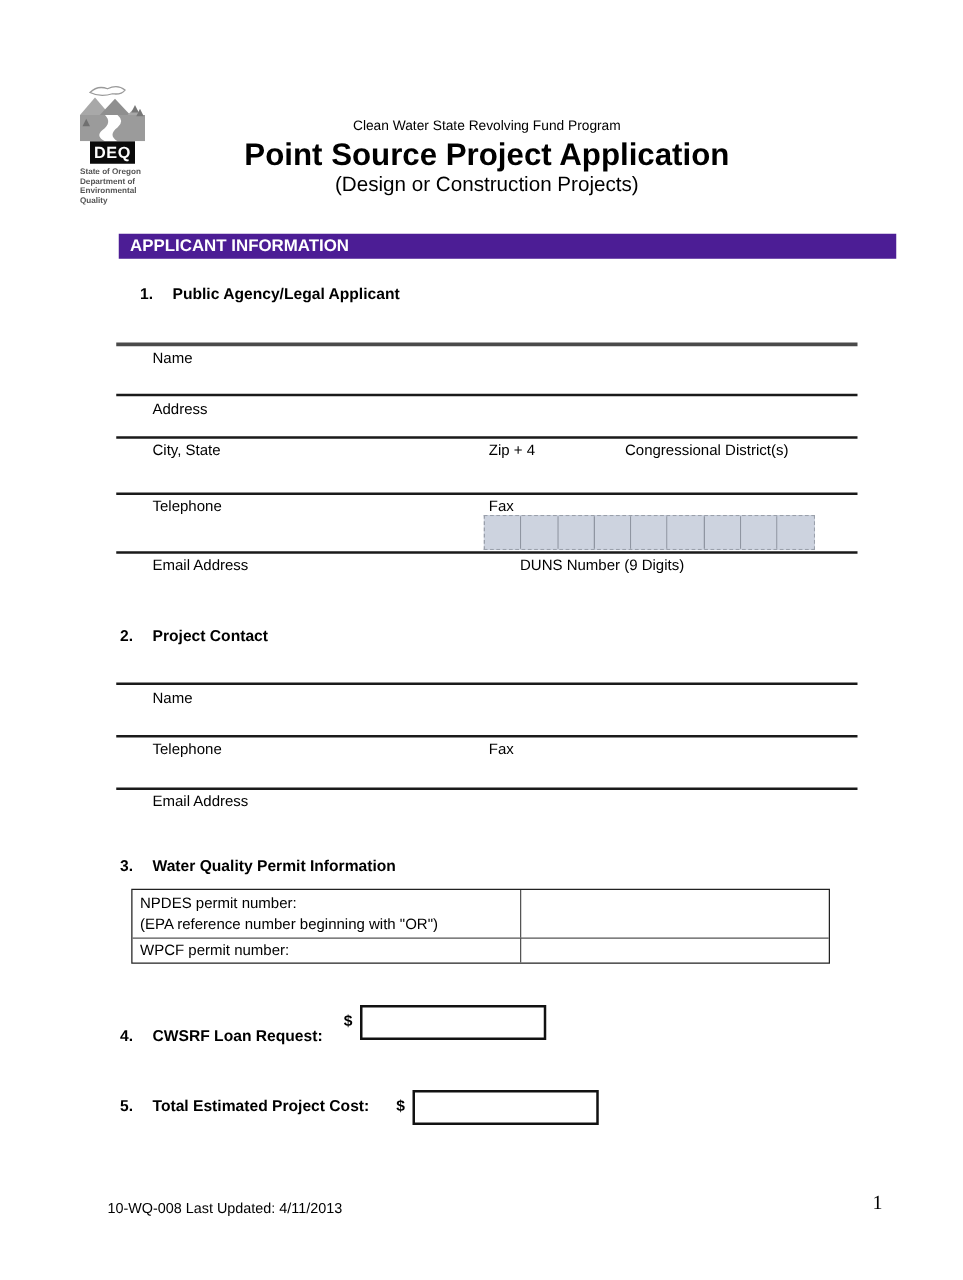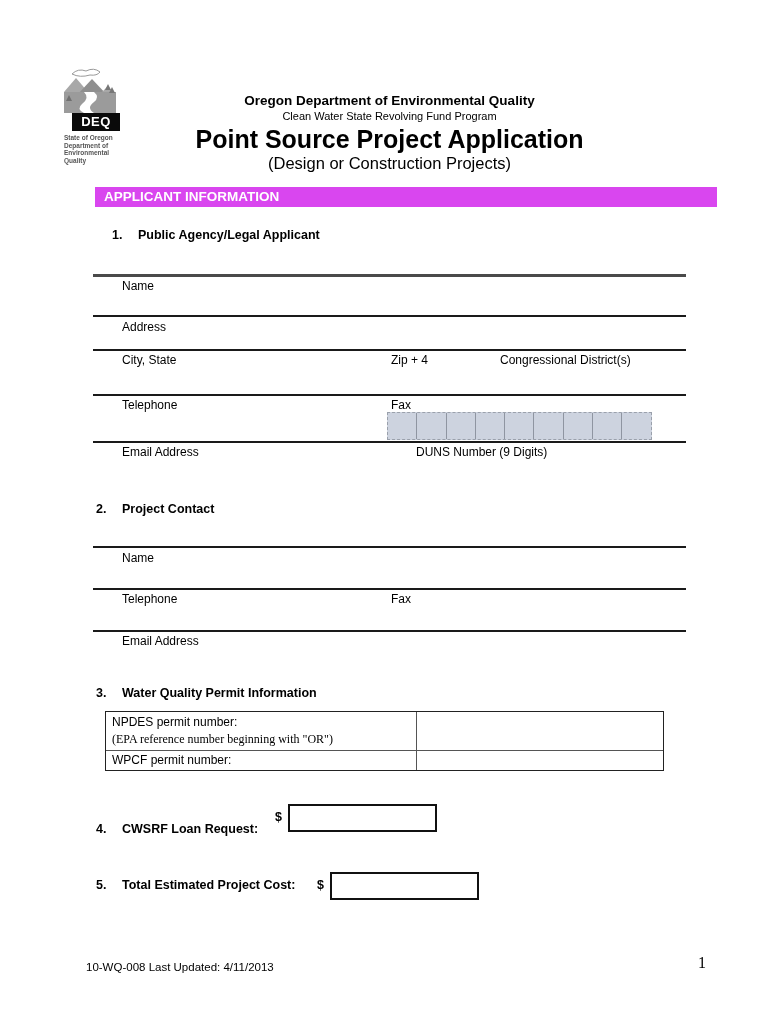--- a/index.html
+++ b/index.html
@@ -4,33 +4,33 @@
 <style>
   html,body{margin:0;padding:0;background:#ffffff;}
   .page{
     position:relative;width:770px;height:1024px;background:#ffffff;
     font-family:"Liberation Sans", sans-serif;color:#000;overflow:hidden;
   }
   
   .logo{position:absolute;left:62px;top:66px;width:58px;}
   .logo-scene{display:block;margin-left:2px;}
   .logo-deq{
-    margin:0 0 0 10px;width:48px;height:18px;background:#0a0a0a;color:#fff;
+    margin:0 0 0 10px;width:36px;height:18px;background:#0a0a0a;color:#fff;
     font-weight:bold;font-size:13px;text-align:center;line-height:18px;letter-spacing:.5px;
   }
   .logo-caption{margin-top:3px;margin-left:2px;font-size:6.5px;line-height:7.5px;color:#555;font-weight:bold;}
   
   .header-block{position:absolute;left:93px;top:93px;width:593px;text-align:center;}
   .hdr-org{font-size:13.5px;font-weight:bold;line-height:15px;}
   .hdr-program{font-size:11px;line-height:16px;}
   .hdr-title{font-size:25px;font-weight:bold;line-height:29px;margin-top:1px;}
   .hdr-subtitle{font-size:16.5px;line-height:19px;}
   
   .banner{
-    position:absolute;left:95px;top:187px;width:613px;height:20px;background:#d946ef;
+    position:absolute;left:95px;top:187px;width:613px;height:20px;background:#4c1d95;
     color:#ffffff;font-size:13.5px;font-weight:bold;line-height:20px;padding-left:9px;
   }
   
   .sec-heading{position:absolute;left:96px;font-size:12.5px;font-weight:bold;white-space:nowrap;}
   .sec-num{display:inline-block;width:26px;}
   .rule{position:absolute;left:93px;width:593px;height:2px;background:#1a1a1a;}
   .rule.thick{height:3px;background:#4a4a4a;}
   .flabel{position:absolute;font-size:12px;white-space:nowrap;}
   
   .duns-row{
@@ -77,21 +77,20 @@
     <div class="logo-deq">DEQ</div>
     <div class="logo-caption">
       <div>State of Oregon</div>
       <div>Department of</div>
       <div>Environmental</div>
       <div>Quality</div>
     </div>
   </div>
 
   <div class="header-block">
-    <div class="hdr-org">Oregon Department of Environmental Quality</div>
     <div class="hdr-program">Clean Water State Revolving Fund Program</div>
     <div class="hdr-title">Point Source Project Application</div>
     <div class="hdr-subtitle">(Design or Construction Projects)</div>
   </div>
 
   <div class="banner">APPLICANT INFORMATION</div>
 
   <div class="sec-heading" style="top:228px;margin-left:16px;">
     <span class="sec-num">1.</span><span>Public Agency/Legal Applicant</span>
   </div>
@@ -142,21 +141,21 @@
   <div class="rule" style="top:630px;"></div>
   <div class="flabel" style="left:122px;top:634px;">Email Address</div>
 
   <div class="sec-heading" style="top:686px;">
     <span class="sec-num">3.</span><span>Water Quality Permit Information</span>
   </div>
 
   <div class="permit-table">
     <div class="pt-cell">
       <div class="pt-line">NPDES permit number:</div>
-      <div class="pt-line" style="padding-top:0;font-family:Liberation Serif, serif;">(EPA reference number beginning with "OR")</div>
+      <div class="pt-line" style="padding-top:0;">(EPA reference number beginning with "OR")</div>
     </div>
     <div class="pt-cell pt-right"></div>
     <div class="pt-cell pt-r2">
       <span>WPCF permit number:</span>
     </div>
     <div class="pt-cell pt-right pt-r2"></div>
   </div>
 
   <div class="money-label" style="left:96px;top:810px;margin-top:12px;">
     <span class="sec-num">4.</span><span>CWSRF Loan Request:</span>

